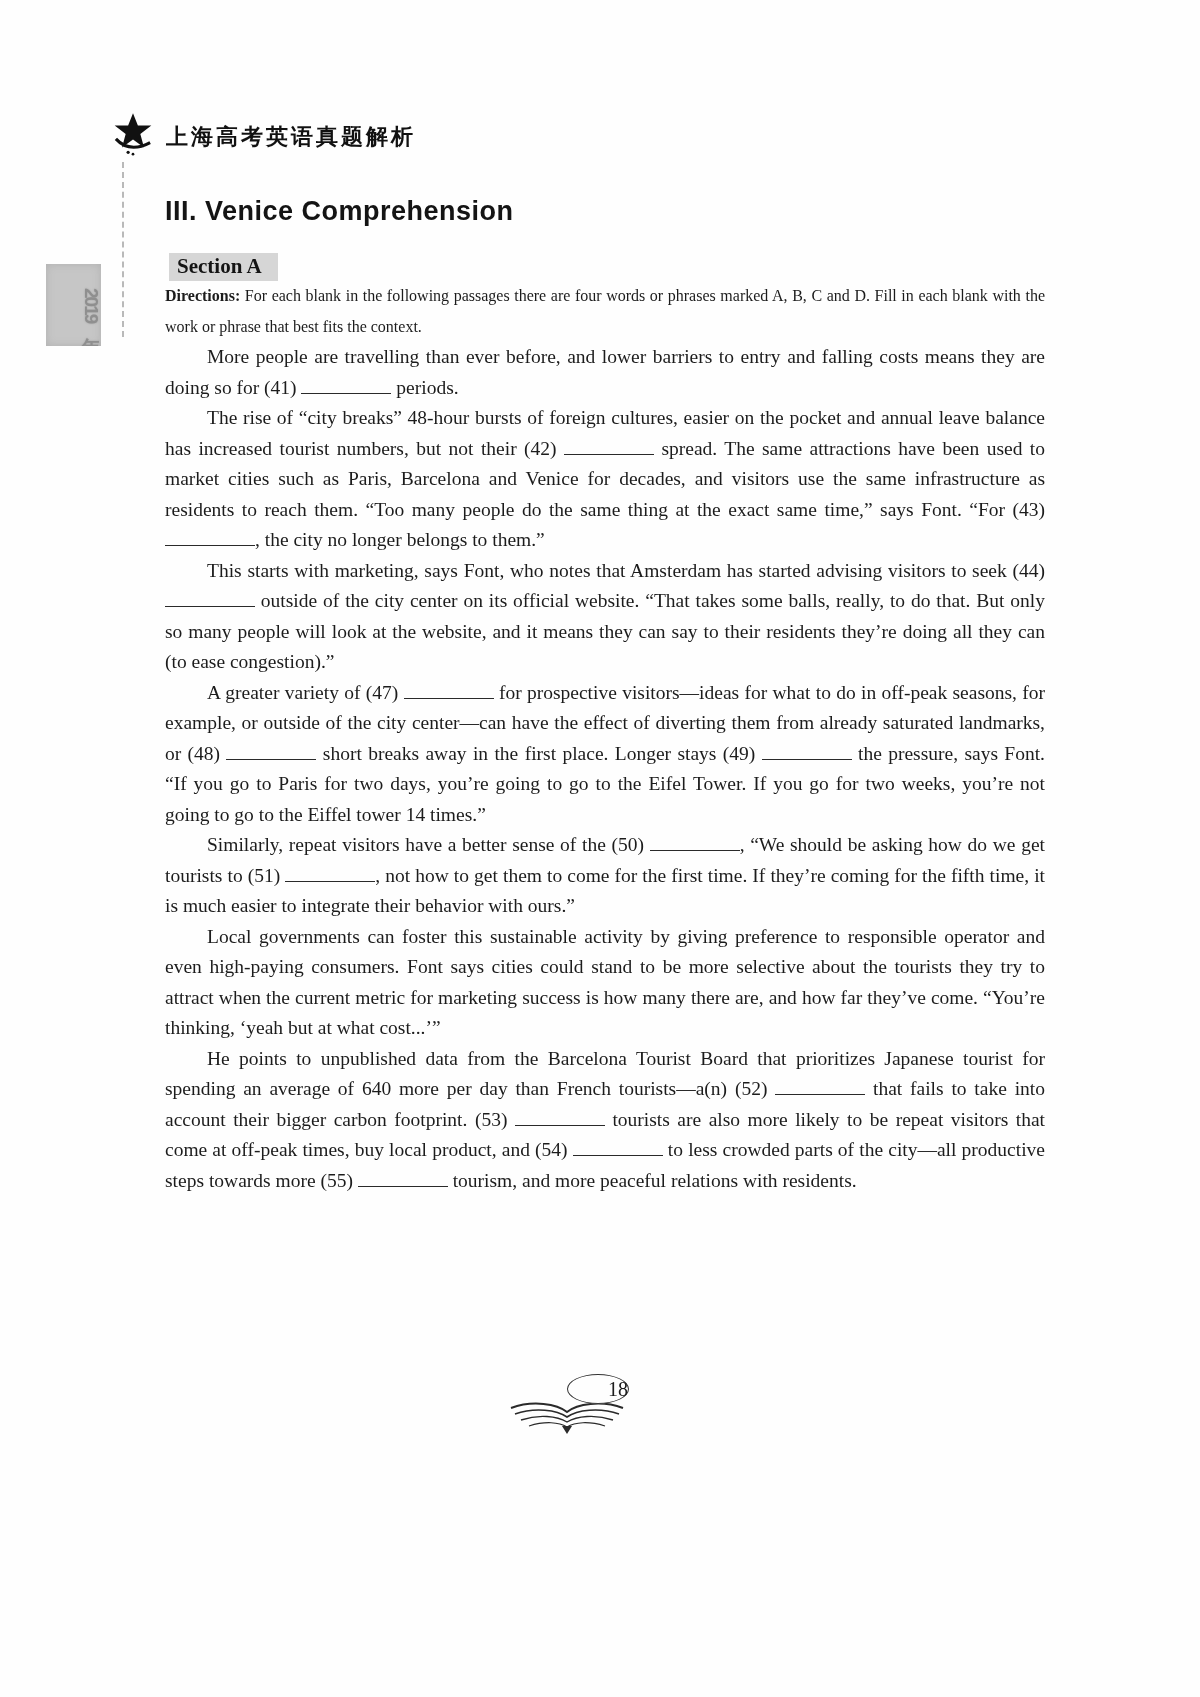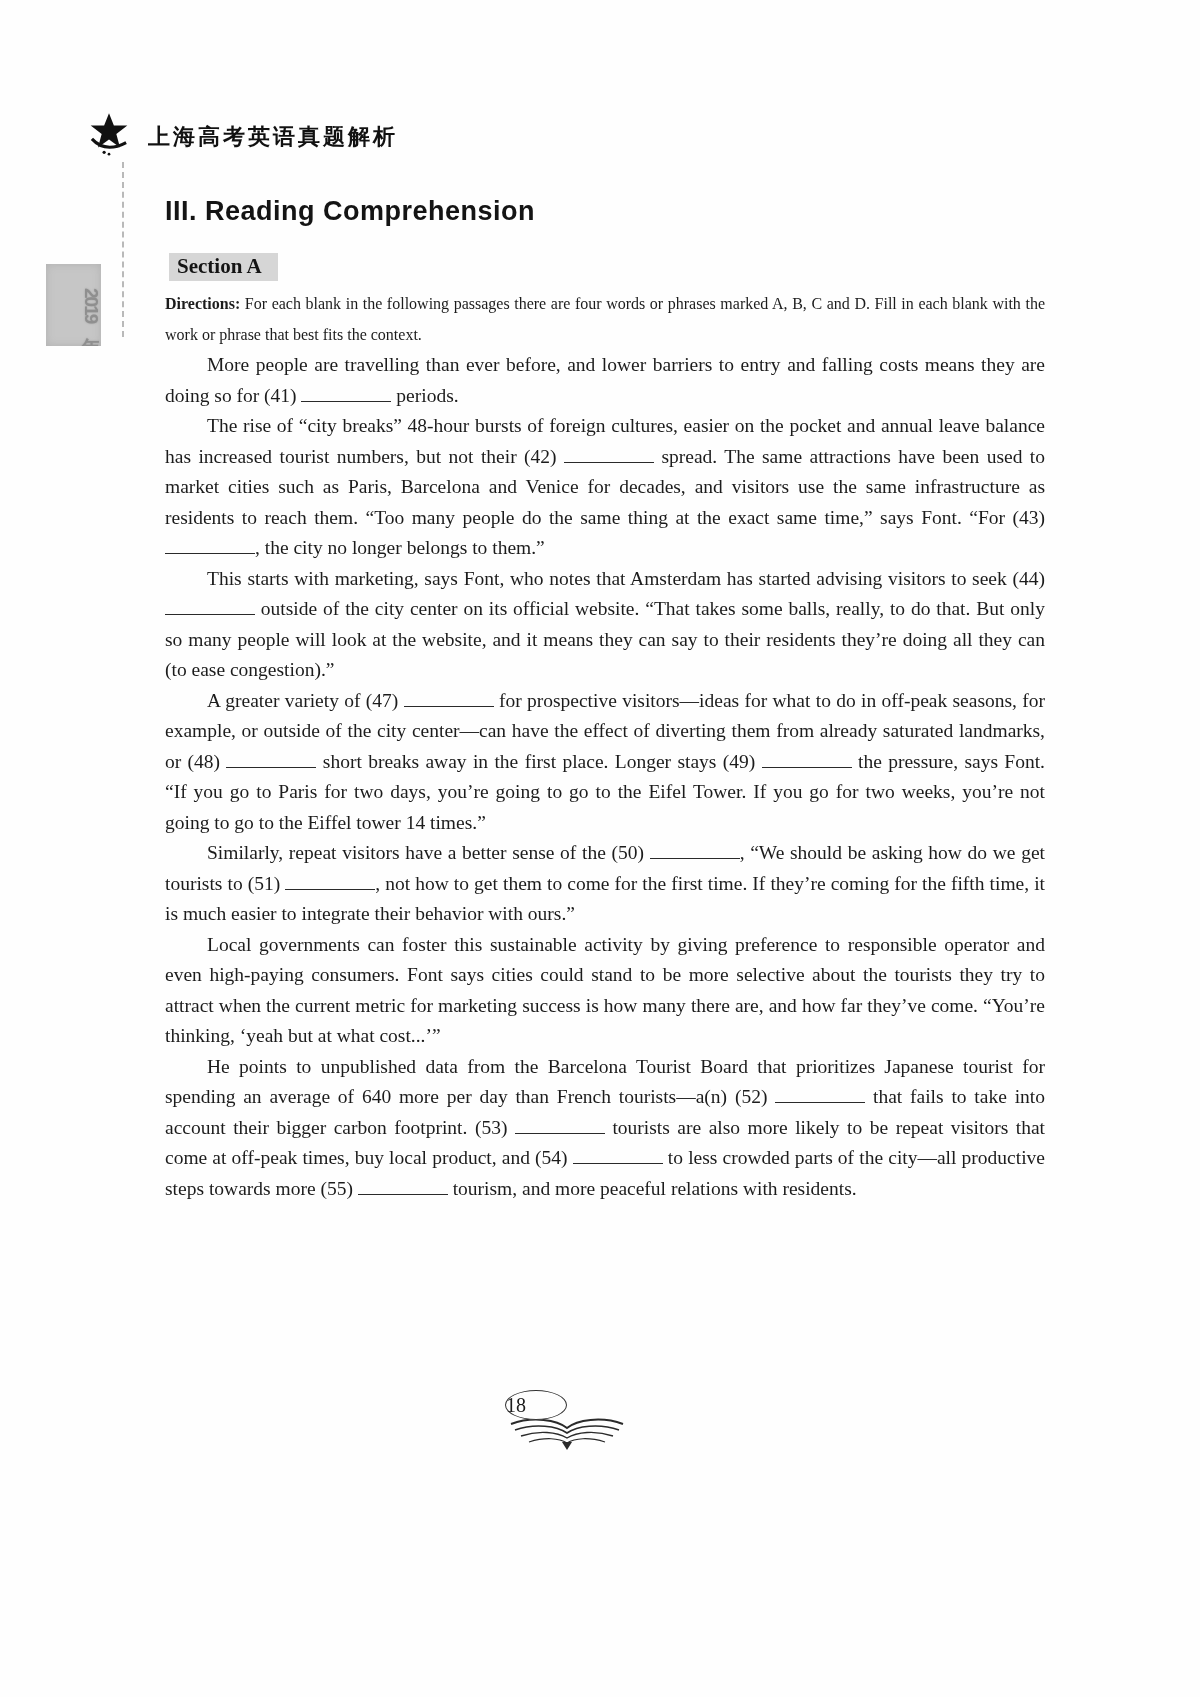--- a/index.html
+++ b/index.html
@@ -12,24 +12,24 @@
     background: #fefefe;
     overflow: hidden;
     font-family: "Liberation Serif", "DejaVu Serif", serif;
     color: #1c1c1c;
   }
 
   
   .book-header {
     position: absolute;
     top: 112px;
-    left: 88px;
+    left: 112px;
     display: flex;
     align-items: center;
-    gap: 18px;
+    gap: 12px;
   }
   .logo-star { width: 42px; height: 44px; }
   .book-title {
     font-family: "Liberation Sans", "DejaVu Sans", sans-serif;
     font-size: 22px;
     font-weight: bold;
     letter-spacing: 3px;
     color: #111;
     padding-top: 6px;
   }
@@ -80,21 +80,21 @@
     margin-bottom: 26px;
     letter-spacing: 0.5px;
   }
   .section-label {
     display: inline-block;
     background: #d6d6d6;
     font-weight: bold;
     font-size: 21px;
     padding: 1px 16px 2px 8px;
     margin-left: 4px;
-    margin-bottom: 8px;
+    margin-bottom: 0;
     color: #141414;
   }
   .directions {
     font-size: 16px;
     line-height: 30.5px;
     text-align: justify;
   }
   .directions .dir-label { font-weight: bold; }
   .body-para {
     font-size: 19.5px;
@@ -109,22 +109,21 @@
     border-bottom: 1.5px solid #2a2a2a;
     vertical-align: baseline;
   }
 
   
   .page-footer {
     position: absolute;
     left: 505px;
     top: 1374px;
     width: 124px;
-    text-align: left;
-    margin-top: 16px;
+    text-align: right;
   }
   .page-num-ellipse {
     position: relative;
     z-index: 2;
     display: inline-block;
     min-width: 62px;
     height: 30px;
     line-height: 28px;
     border: 1.5px solid #333;
     border-radius: 50%;
@@ -147,21 +146,21 @@
       <circle cx="17" cy="34.5" r="1.1" fill="#111"></circle>
     </svg>
     <span class="book-title">上海高考英语真题解析</span>
   </div>
 
   <div class="margin-dashed-line"></div>
 
   <div class="year-stamp">2019年</div>
 
   <main class="content">
-    <h1 class="page-title">III. Reading Comprehension</h1>
+    <h1 class="page-title">III. Venice Comprehension</h1>
 
     <div>
       <span class="section-label">Section A</span>
     </div>
 
     <p class="directions">
       <span class="dir-label">Directions:</span><span> For each blank in the following passages there are four words or phrases marked A, B, C and D. Fill in each blank with the work or phrase that best fits the context.</span>
     </p>
 
     <div id="paragraphs">

